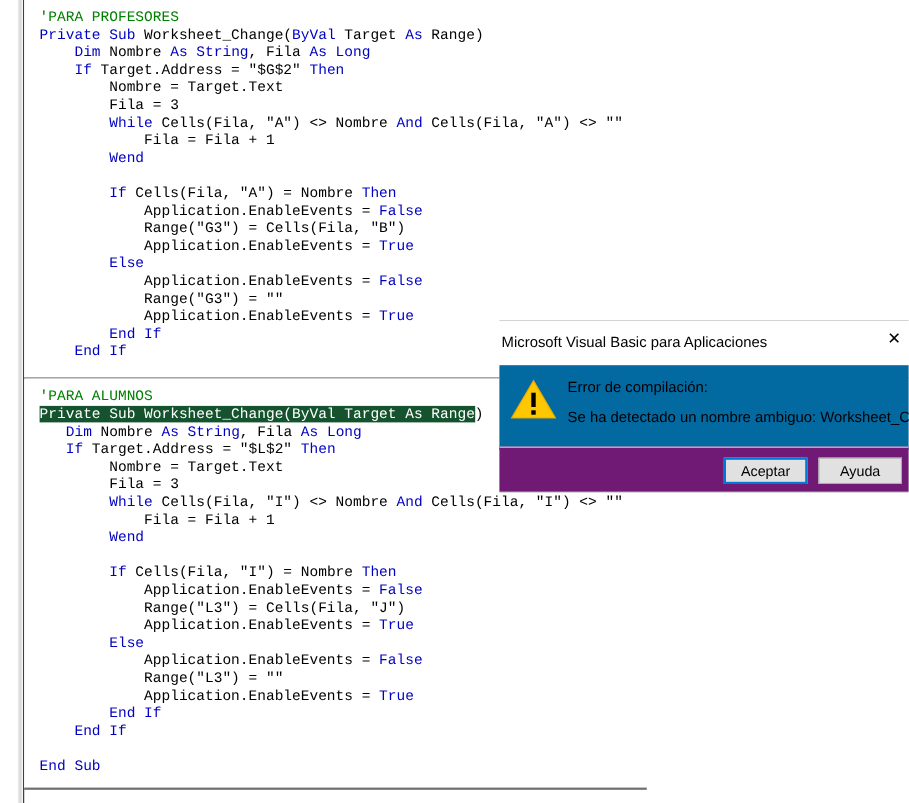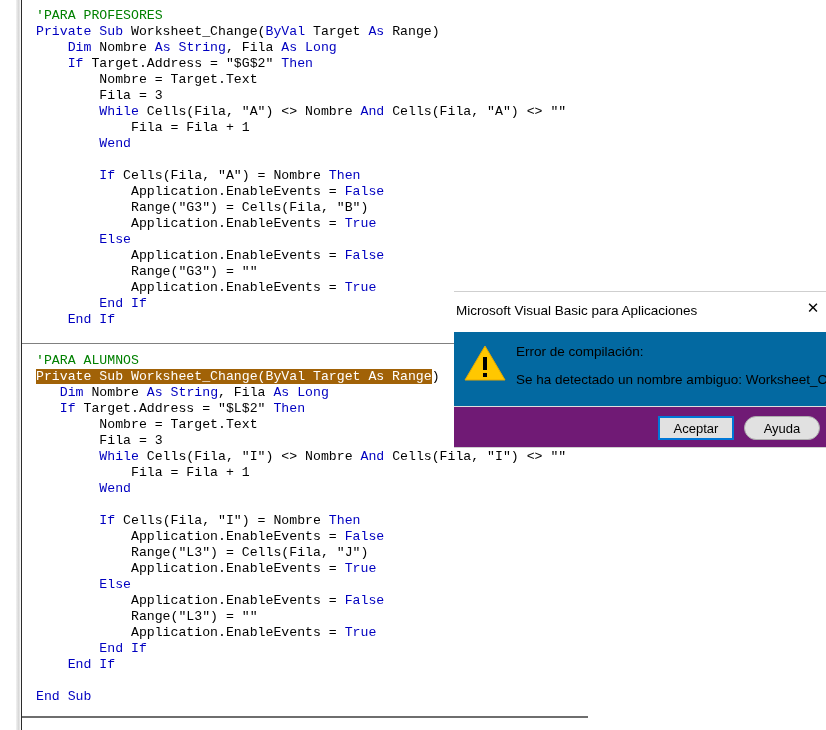--- a/index.html
+++ b/index.html
@@ -76,21 +76,21 @@
     color: #000000;
     white-space: pre;
     letter-spacing: 0px;
   }
   #code-top    { position: absolute; left: 14px; top: 8px; }
   #code-bottom { position: absolute; left: 14px; top: 8px; }
 
   .kw   { color: #0000C0; }
   .cmt  { color: #008000; }
   .id   { color: #000000; }
-  .sel  { background: #a16207; color: #ffffff; }
+  .sel  { background: #14532d; color: #ffffff; }
 
   
   #dialog {
     position: absolute;
     left: 438px;
     top: 291px;
     width: 383px;
     height: 157px;
     background: #ffffff;
     border: 1px solid #cfcfcf;
@@ -175,21 +175,20 @@
   }
   #btn-aceptar {
     left: 204px;
     width: 76px;
     background: #e1e1e1;
     border: 2px solid #0078D7;
   }
   #btn-ayuda {
     left: 290px;
     width: 76px;
-    border-radius: 12px;
   }
   
   .dlg-right-edge {
     position: absolute;
     left: 820px;
     top: 291px;
     width: 2px;
     height: 157px;
     background: #bfbfbf;
   }

